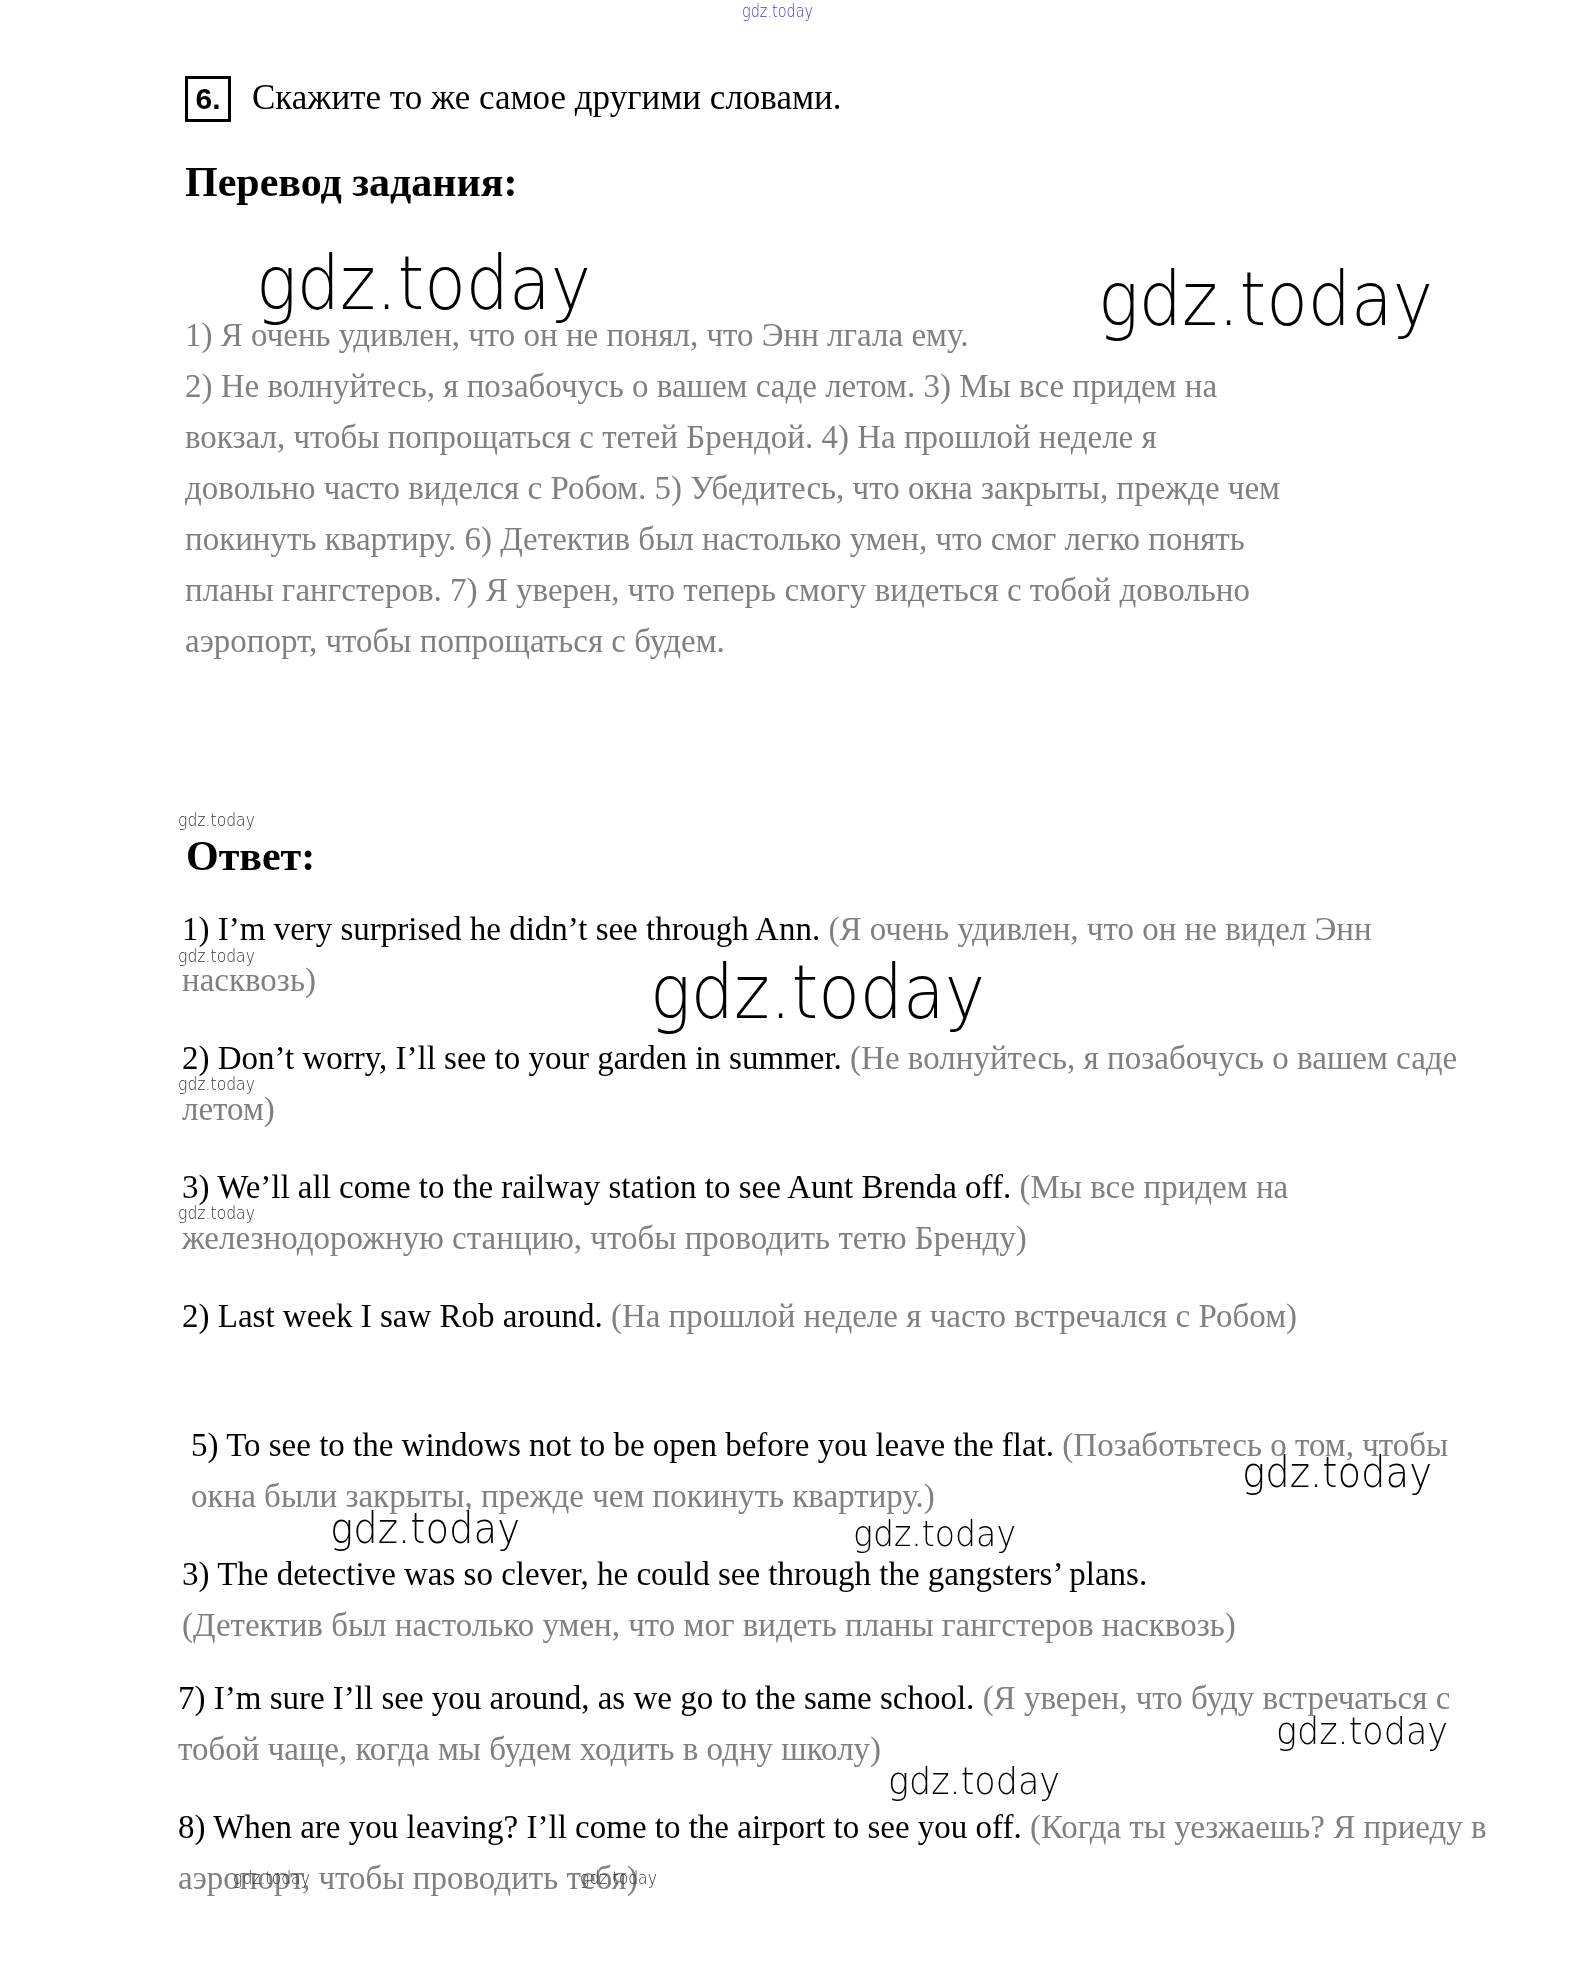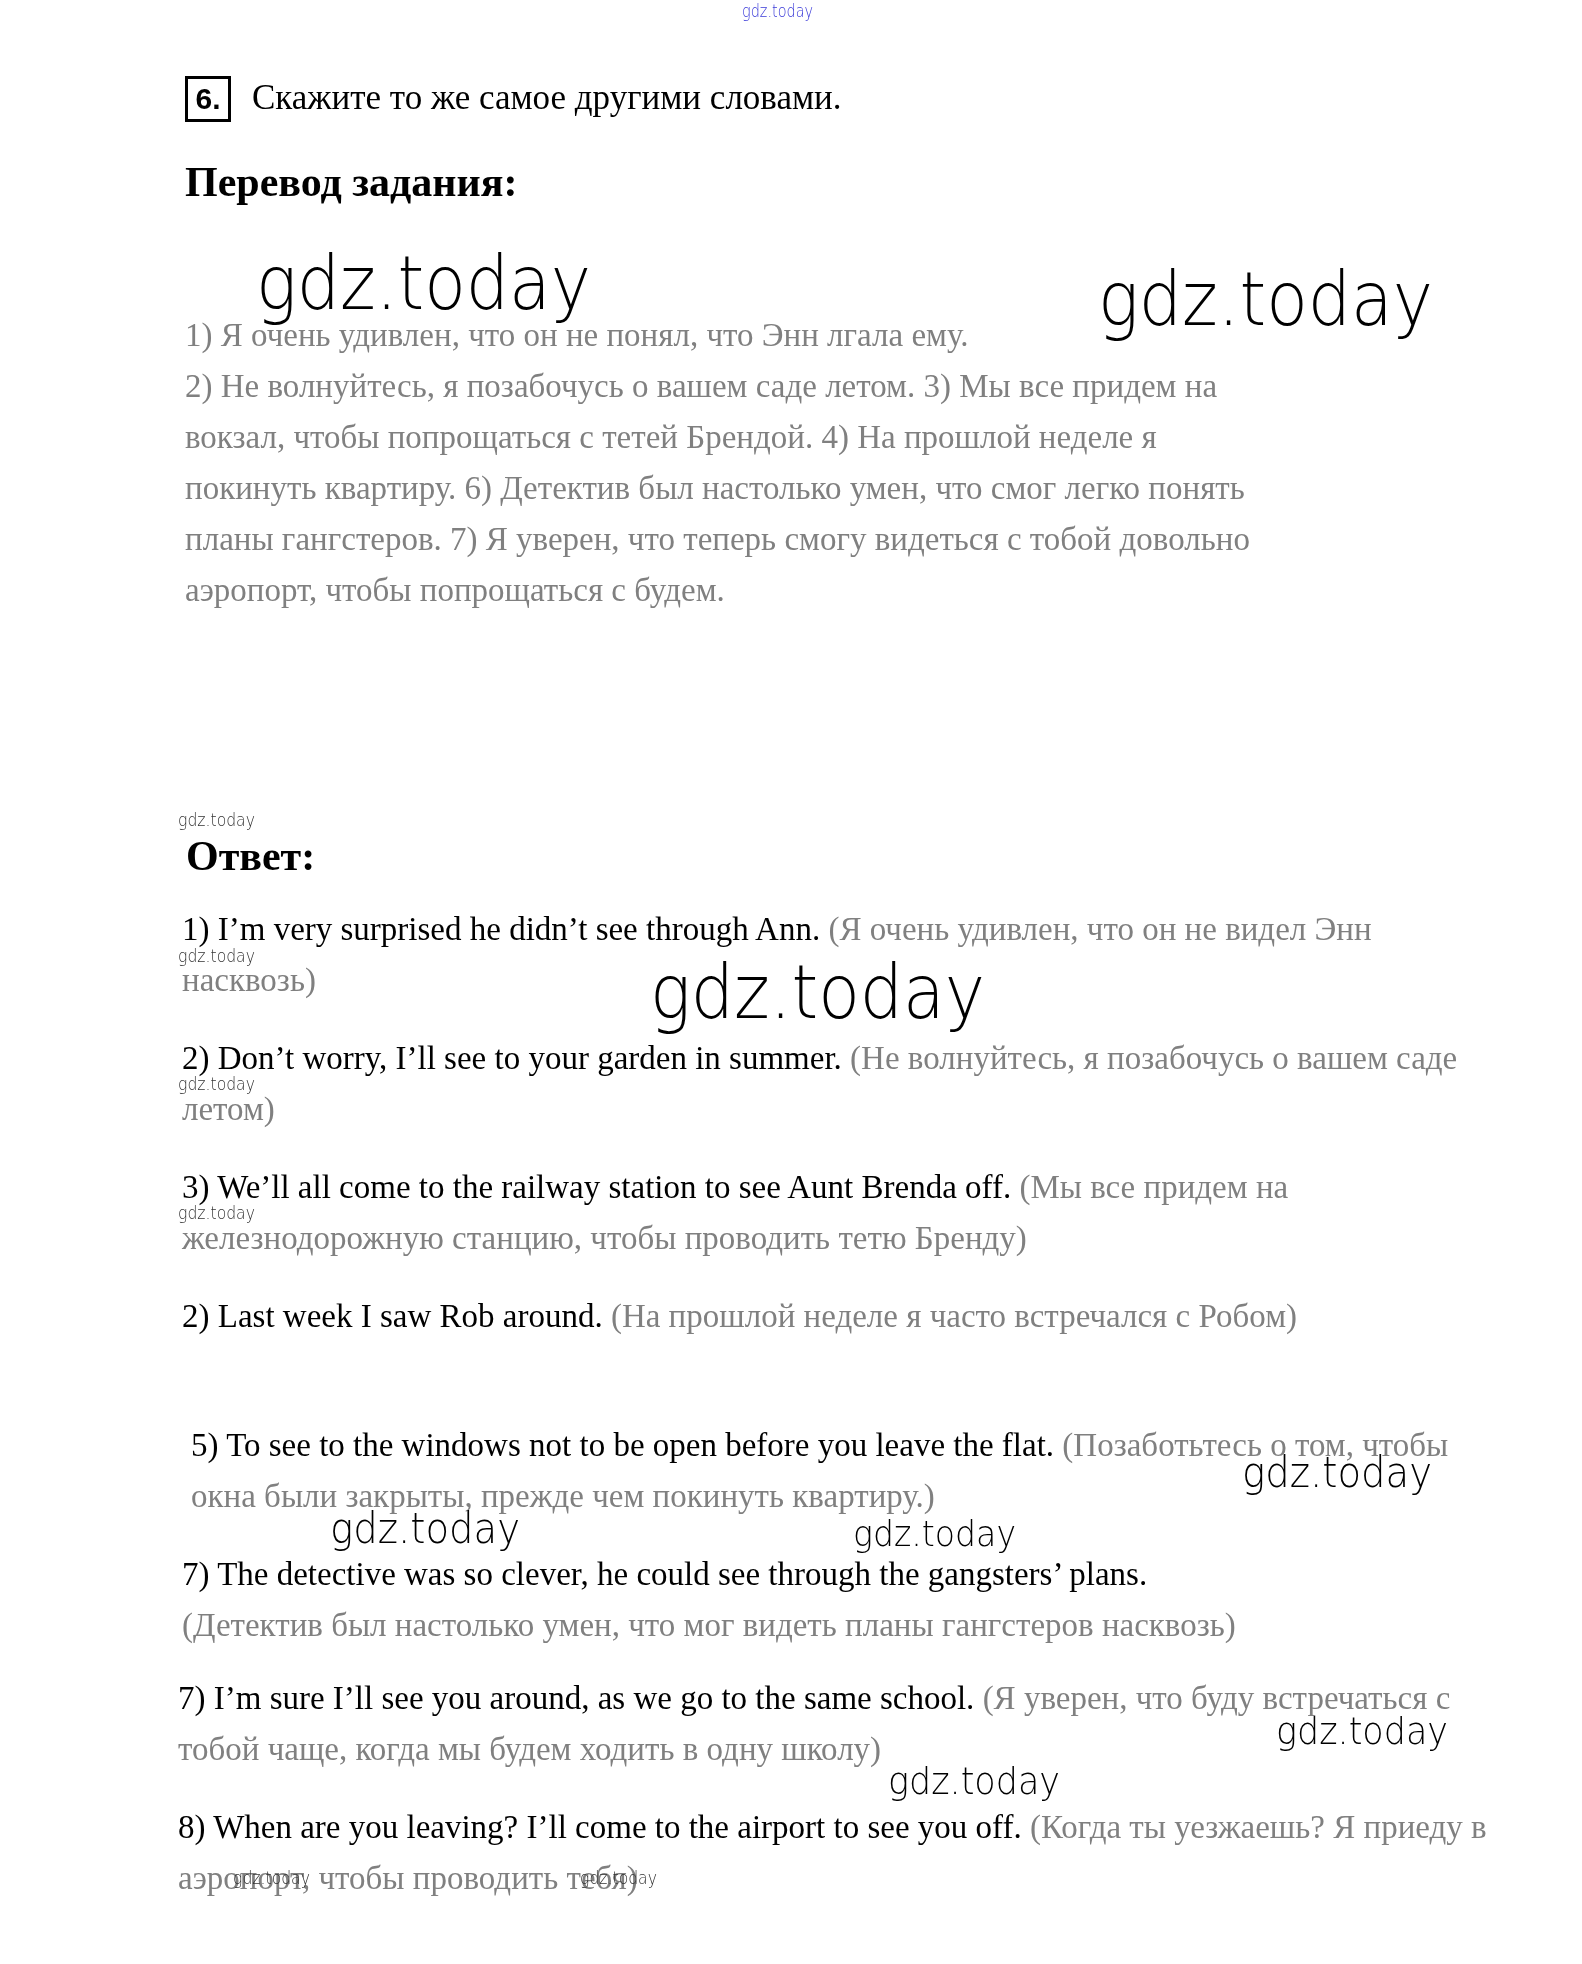--- a/index.html
+++ b/index.html
@@ -32,20 +32,21 @@
 
 <div class="abs heading" style="left:185px; top:158px;">Перевод задания:</div>
 
 <div class="wm wm-big" style="left:256px; top:246px;">gdz.today</div>
 <div class="wm wm-big" style="left:1098px; top:262px;">gdz.today</div>
 
 <div class="abs trans">
   <div>1) Я очень удивлен, что он не понял, что Энн лгала ему.</div>
   <div>2) Не волнуйтесь, я позабочусь о вашем саде летом. 3) Мы все придем на</div>
   <div>вокзал, чтобы попрощаться с тетей Брендой. 4) На прошлой неделе я</div>
+  <div>довольно часто виделся с Робом. 5) Убедитесь, что окна закрыты, прежде чем</div>
   <div>покинуть квартиру. 6) Детектив был настолько умен, что смог легко понять</div>
   <div>планы гангстеров. 7) Я уверен, что теперь смогу видеться с тобой довольно</div>
   <div>аэропорт, чтобы попрощаться с будем.</div>
 </div>
 
 <div class="wm wm-small" style="left:178px; top:812px;">gdz.today</div>
 <div class="abs heading" style="left:186px; top:832px;text-align:center;">Ответ:</div>
 
 <div class="ans-item" style="top:904px;">
   <span class="ans-en">1) I’m very surprised he didn’t see through Ann.</span>
@@ -61,21 +62,21 @@
 </div>
 <div class="ans-item" style="top:1291px;">
   <span class="ans-en">2) Last week I saw Rob around.</span>
   <span class="ans-ru">(На прошлой неделе я часто встречался с Робом)</span>
 </div>
 <div class="ans-item" style="top:1420px;margin-left:9px;">
   <span class="ans-en">5) To see to the windows not to be open before you leave the flat.</span>
   <span class="ans-ru">(Позаботьтесь о том, чтобы окна были закрыты, прежде чем покинуть квартиру.)</span>
 </div>
 <div class="ans-item" style="top:1549px;">
-  <span class="ans-en">7) The detective was so clever, he could see through the gangsters’ plans.</span><br>
+  <span class="ans-en">3) The detective was so clever, he could see through the gangsters’ plans.</span><br>
   <span class="ans-ru">(Детектив был настолько умен, что мог видеть планы гангстеров насквозь)</span>
 </div>
 <div class="ans-item" style="left:178px; top:1673px;">
   <span class="ans-en">7) I’m sure I’ll see you around, as we go to the same school.</span>
   <span class="ans-ru">(Я уверен, что буду встречаться с тобой чаще, когда мы будем ходить в одну школу)</span>
 </div>
 <div class="ans-item" style="left:178px; top:1802px;">
   <span class="ans-en">8) When are you leaving? I’ll come to the airport to see you off.</span>
   <span class="ans-ru">(Когда ты уезжаешь? Я приеду в аэропорт, чтобы проводить тебя)</span>
 </div>

